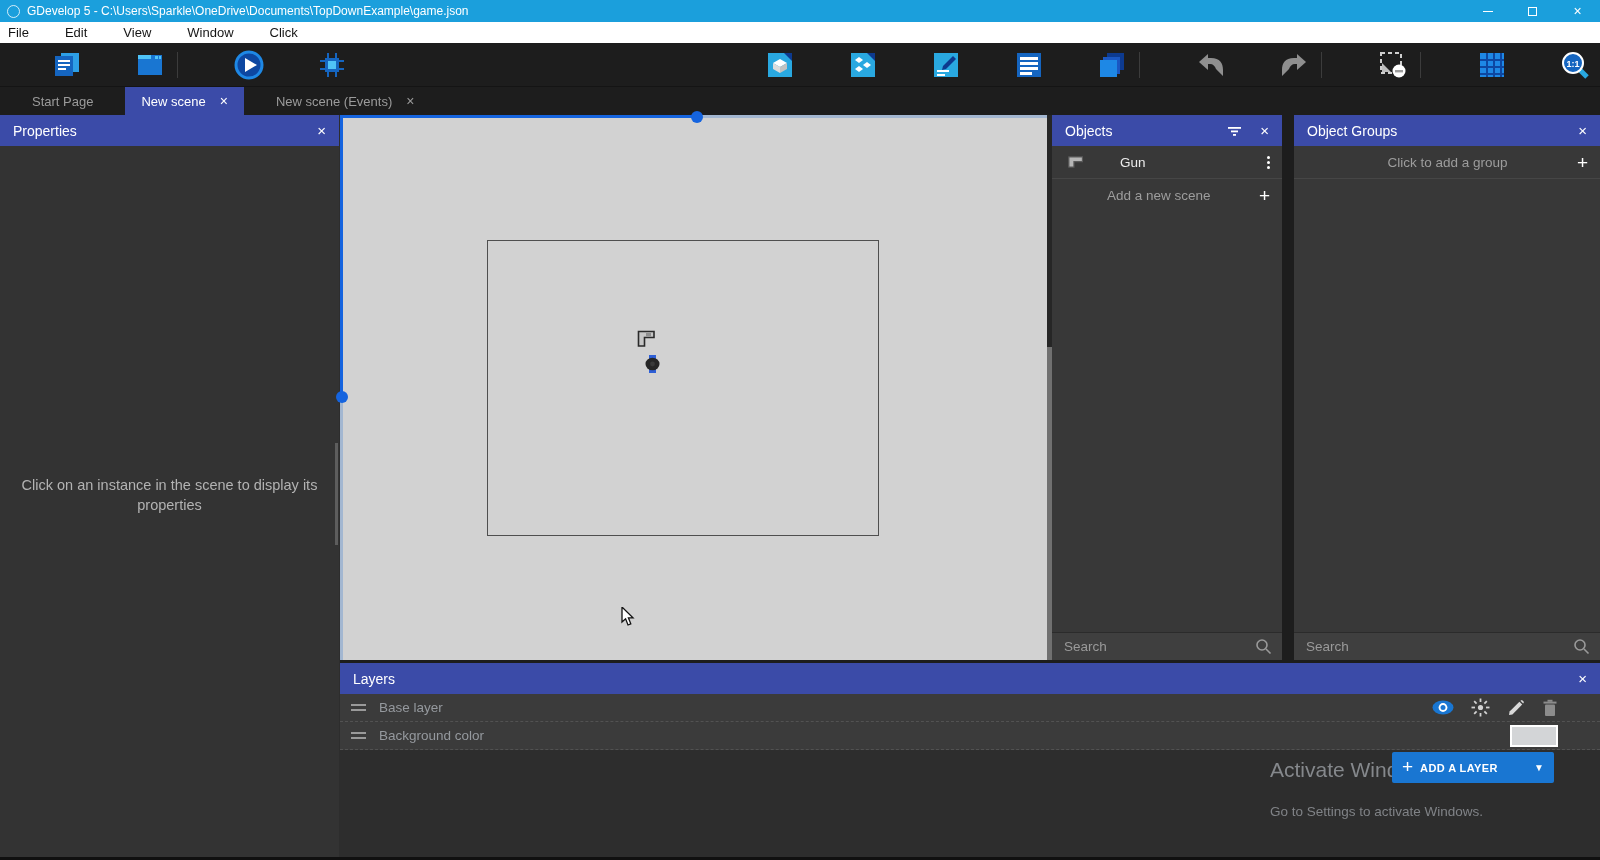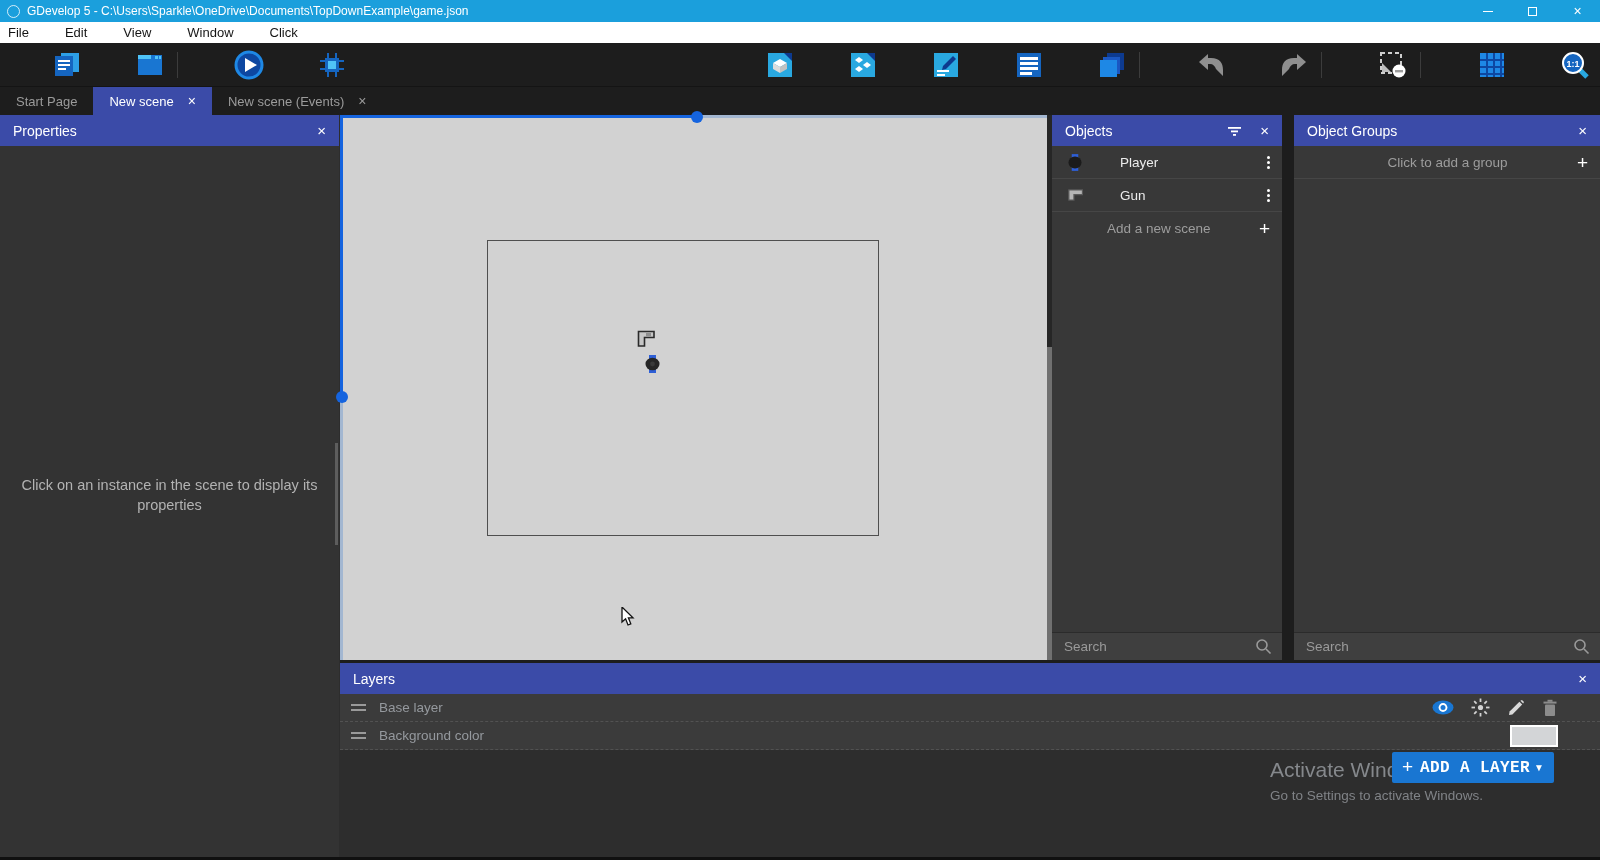--- a/index.html
+++ b/index.html
@@ -28,21 +28,21 @@
     display:flex;align-items:center;}
   .tool-group{display:flex;align-items:center;gap:9px;}
   .tool-group.left{padding-left:8px;}
   .tool-group.right{margin-left:auto;padding-right:10px;}
   .tool-btn{display:flex;align-items:center;justify-content:center;width:30px;height:30px;margin-left:44px;}
   .tool-sep{width:1px;height:26px;background:#3c3c3c;margin:0 3px;}
 
   
   .tabbar{position:absolute;top:86px;left:0;right:0;height:29px;background:#1d1d1d;
     border-top:1px solid #141414;display:flex;box-sizing:border-box;}
-  .tab{display:flex;align-items:center;padding:0 16px;font-size:13px;color:#9b9b9b;}
+  .tab{display:flex;align-items:center;padding:0 16px;font-size:13px;color:#9b9b9b;margin-left:16px;}
   .tab.active{background:#3b4ba8;color:#fff;}
   .tab-close{margin-left:14px;font-size:14px;line-height:1;}
 
   
   .panel-header{height:31px;background:#3b4ba8;color:#fff;display:flex;align-items:center;
     font-size:14px;padding:0 13px;box-sizing:border-box;flex:0 0 auto;}
   .panel-close{margin-left:auto;font-size:15px;line-height:1;color:#fff;}
 
   
   .properties{position:absolute;left:0;top:115px;width:339px;height:742px;background:#333;}
@@ -106,25 +106,25 @@
   .layer-row-1{top:62px;}
   .drag-handle{margin-left:11px;display:flex;flex-direction:column;gap:3px;}
   .drag-handle i{width:15px;height:2px;background:#9a9a9a;}
   .layer-name{margin-left:13px;}
   .layer-actions{margin-left:auto;display:flex;align-items:center;gap:17px;padding-right:42px;}
   .color-swatch{margin-left:auto;margin-right:42px;width:44px;height:18px;background:#d3d5d7;
     border:2px solid #fff;}
   .add-layer-btn{position:absolute;right:46px;top:92px;width:162px;height:31px;background:#1976d2;
     border-radius:2px;display:flex;align-items:center;color:#fff;z-index:2;}
   .add-layer-plus{font-size:19px;margin:0 7px 2px 10px;font-weight:400;}
-  .add-layer-label{font-size:16px;font-weight:bold;letter-spacing:.4px;font-family:Liberation Mono, monospace;}
+  .add-layer-label{font-size:11px;font-weight:bold;letter-spacing:.4px;}
   .add-layer-caret{margin-left:auto;margin-right:10px;font-size:10px;}
   .watermark{position:absolute;left:930px;top:98px;color:#85888c;z-index:1;}
   .wm-1{font-size:21px;}
-  .wm-2{font-size:13.5px;margin-top:6px;color:#808387;}
+  .wm-2{font-size:13.5px;margin-top:22px;color:#808387;}
   .bottom-edge{position:absolute;left:0;bottom:0;width:100%;height:3px;background:#101010;}
   .left-bottom{position:absolute;left:0;top:857px;width:339px;height:3px;background:#101010;}
 </style>
 </head>
 <body>
 
 <div id="window">
 
   <div class="titlebar">
     <span class="tb-logo"></span>
@@ -345,35 +345,20 @@
         <svg width="15" height="12" viewBox="0 0 15 12">
             <rect x="1" y="2" width="13" height="1.8" fill="#fff"></rect>
             <rect x="4" y="5.5" width="7" height="1.8" fill="#fff"></rect>
             <rect x="6" y="9" width="3" height="1.8" fill="#fff"></rect>
           </svg>
       </span>
       <span class="panel-close" style="margin-left:0;">×</span>
     </div>
     <div class="obj-row">
       <span class="obj-icon">
-        <svg width="14" height="17" viewBox="0 0 15 18">
-            <rect x="4" y="0" width="7" height="4.5" fill="#2e5fd6"></rect>
-            <rect x="4" y="13.5" width="7" height="4.5" fill="#2e5fd6"></rect>
-            <ellipse cx="7.5" cy="9" rx="7" ry="6.3" fill="#1b1b1b"></ellipse>
-          </svg>
-      </span>
-      <span class="obj-name">Player</span>
-      <span class="more-vert">
-          <i></i>
-          <i></i>
-          <i></i>
-        </span>
-    </div>
-    <div class="obj-row">
-      <span class="obj-icon">
         <svg width="17" height="14" viewBox="0 0 20 16">
             <path d="M1 2 H17 V7.5 H7 V14 H1 Z" fill="#b5b5b5" stroke="#5a5a5a" stroke-width="1.4"></path>
           </svg>
       </span>
       <span class="obj-name">Gun</span>
       <span class="more-vert">
           <i></i>
           <i></i>
           <i></i>
         </span>

